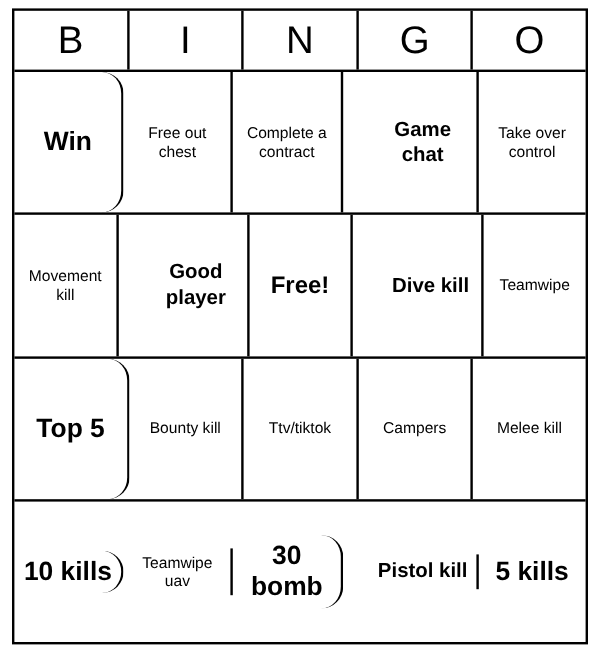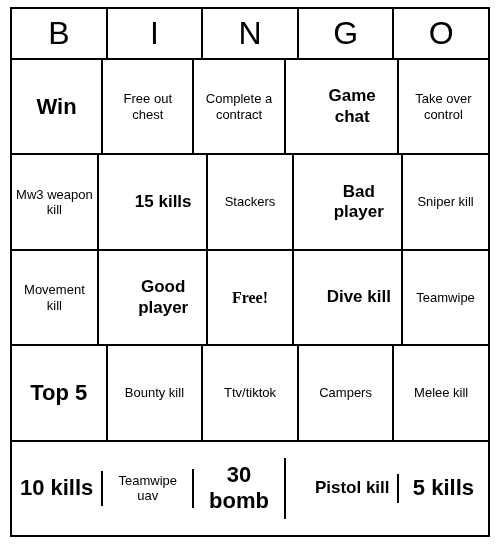--- a/index.html
+++ b/index.html
@@ -74,32 +74,32 @@
       line-height: 1.2;
     }
 
     .bingo-cell:last-child {
       border-right: none;
     }
 
     .bingo-cell.large-text {
       font-size: 22px;
       font-weight: bold;
+      border-radius: 18px;
     }
 
     .bingo-cell.medium-text {
       font-size: 17px;
       font-weight: bold;
       padding-left: 26px;
     }
 
     .bingo-cell.free {
-      font-size: 16px;
+      font-size: 20px;
       font-weight: bold;
-      font-family: Liberation Serif, serif;
     }
   </style>
 </head>
 <body>
 
 <div class="bingo-card">
   <div class="bingo-header">
     <div class="bingo-header-cell">B</div>
     <div class="bingo-header-cell">I</div>
     <div class="bingo-header-cell">N</div>
@@ -109,27 +109,20 @@
   <div class="bingo-grid">
 
     <div class="bingo-row">
       <div class="bingo-cell large-text">Win</div>
       <div class="bingo-cell">Free out chest</div>
       <div class="bingo-cell">Complete a contract</div>
       <div class="bingo-cell medium-text">Game chat</div>
       <div class="bingo-cell">Take over control</div>
     </div>
 
-    <div class="bingo-row">
-      <div class="bingo-cell">Mw3 weapon kill</div>
-      <div class="bingo-cell medium-text">15 kills</div>
-      <div class="bingo-cell">Stackers</div>
-      <div class="bingo-cell medium-text">Bad player</div>
-      <div class="bingo-cell">Sniper kill</div>
-    </div>
 
     <div class="bingo-row">
       <div class="bingo-cell">Movement kill</div>
       <div class="bingo-cell medium-text">Good player</div>
       <div class="bingo-cell free">Free!</div>
       <div class="bingo-cell medium-text">Dive kill</div>
       <div class="bingo-cell">Teamwipe</div>
     </div>
 
     <div class="bingo-row">

